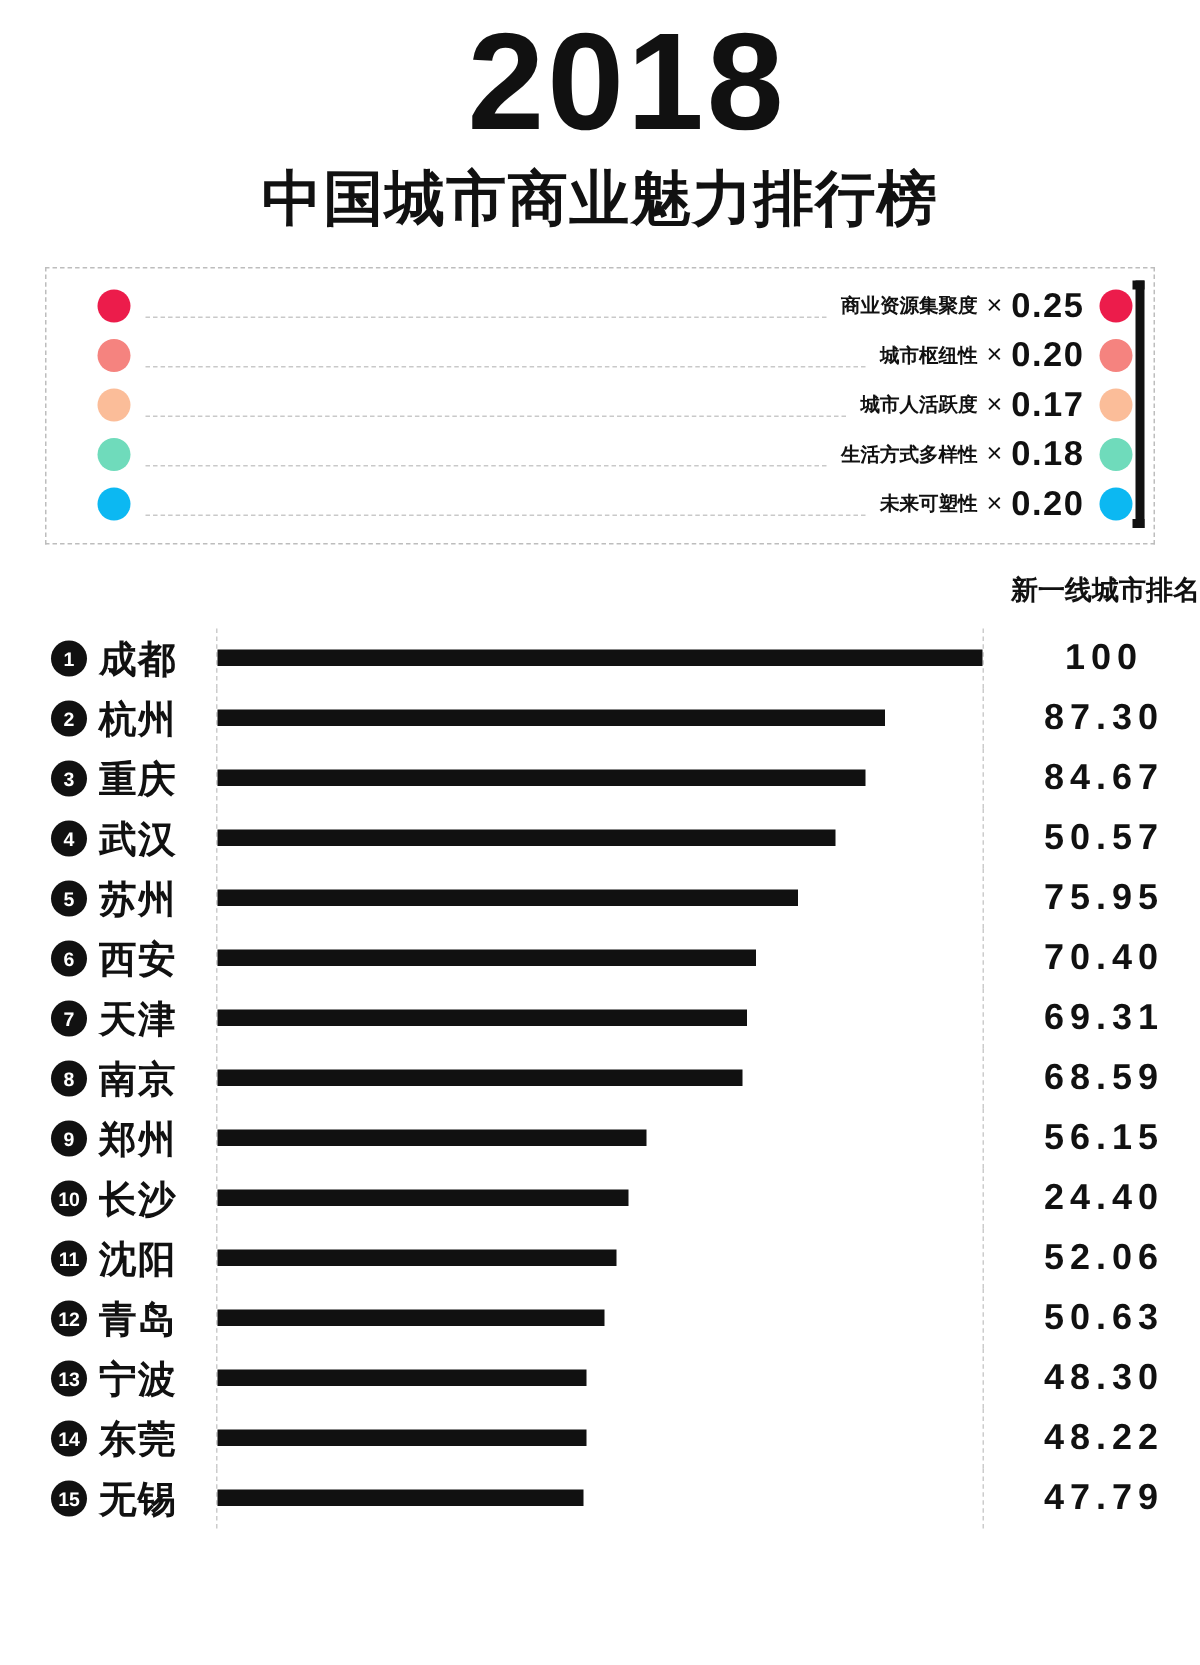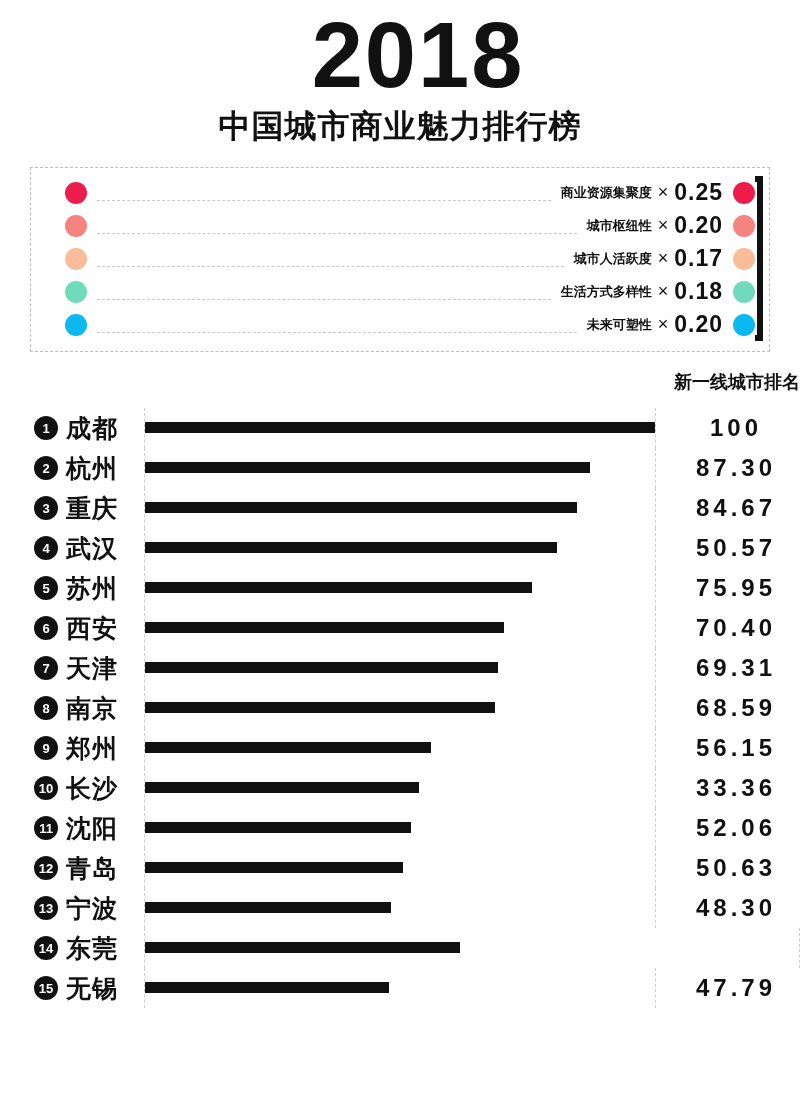--- a/index.html
+++ b/index.html
@@ -25,21 +25,21 @@
     font-family: "Liberation Sans", sans-serif;
     font-size: 92px;
     font-weight: bold;
     letter-spacing: 2px;
     line-height: 0.95;
     color: #111111;
     padding-left: 36px;
   }
   .sub-title {
     font-family: "DejaVu Sans", sans-serif;
-    font-size: 32px;
+    font-size: 40px;
     font-weight: bold;
     letter-spacing: 1px;
     margin-top: 6px;
     color: #111111;
   }
 
   
   .legend-box {
     margin: 18px 30px 0 30px;
     border: 1px dashed #bdbdbd;
@@ -315,21 +315,21 @@
         <div class="bar" style="width: 56.15%; background: rgb(17, 17, 17);"></div>
       </div>
       <div class="value">56.15</div>
     </div>
     <div class="row">
       <div class="rank-badge">10</div>
       <div class="city-name">长沙</div>
       <div class="bar-area">
         <div class="bar" style="width: 53.77%; background: rgb(17, 17, 17);"></div>
       </div>
-      <div class="value">33.36</div>
+      <div class="value">24.40</div>
     </div>
     <div class="row">
       <div class="rank-badge">11</div>
       <div class="city-name">沈阳</div>
       <div class="bar-area">
         <div class="bar" style="width: 52.06%; background: rgb(17, 17, 17);"></div>
       </div>
       <div class="value">52.06</div>
     </div>
     <div class="row">
@@ -347,20 +347,21 @@
         <div class="bar" style="width: 48.3%; background: rgb(17, 17, 17);"></div>
       </div>
       <div class="value">48.30</div>
     </div>
     <div class="row">
       <div class="rank-badge">14</div>
       <div class="city-name">东莞</div>
       <div class="bar-area">
         <div class="bar" style="width: 48.22%; background: rgb(17, 17, 17);"></div>
       </div>
+      <div class="value">48.22</div>
     </div>
     <div class="row">
       <div class="rank-badge">15</div>
       <div class="city-name">无锡</div>
       <div class="bar-area">
         <div class="bar" style="width: 47.79%; background: rgb(17, 17, 17);"></div>
       </div>
       <div class="value">47.79</div>
     </div>
   </div>

